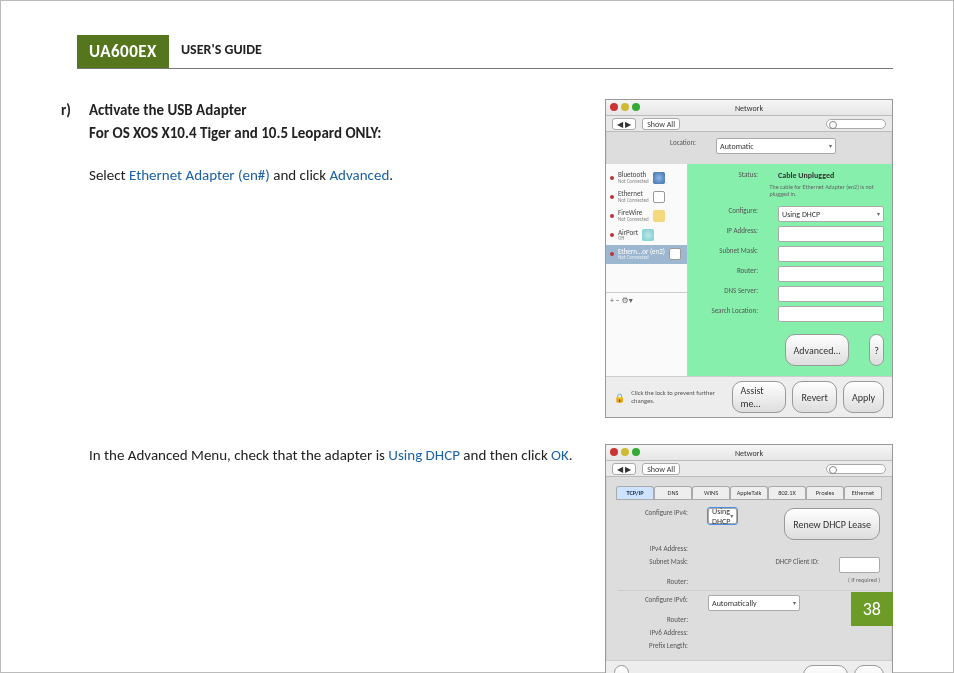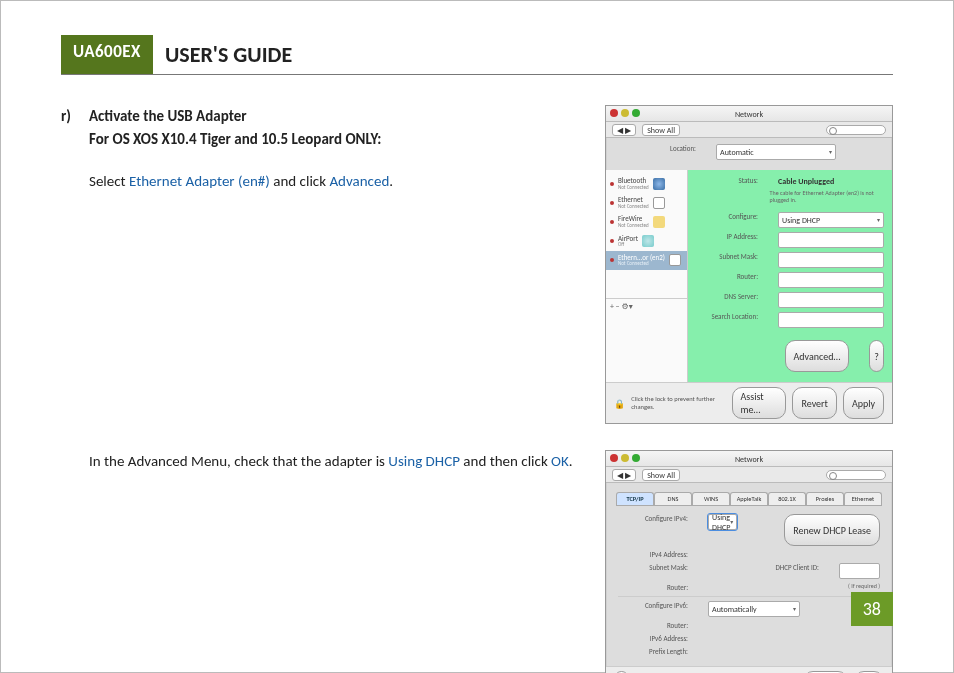--- a/index.html
+++ b/index.html
@@ -1,20 +1,20 @@
 <!DOCTYPE html>
 <html><head>
 <meta charset="utf-8">
 <style>
   * { box-sizing: border-box; margin: 0; padding: 0; }
   html, body { width: 954px; height: 673px; font-family: "Segoe UI", Calibri, Arial, sans-serif; background: #fff; color: #222; }
   .page { width: 954px; height: 673px; border: 1px solid #bbb; padding: 34px 60px 20px 60px; position: relative; }
-  .header-line { display: flex; align-items: stretch; border-bottom: 1px solid #777; margin-bottom: 30px; }
+  .header-line { display: flex; align-items: stretch; border-bottom: 1px solid #777; margin-bottom: 30px; margin-left: 16px; }
   .brand { background: #55761d; color: #fff; font-weight: 700; padding: 6px 12px; font-size: 17px; letter-spacing: .5px; }
-  .title { font-weight: 700; padding: 6px 10px; font-size: 22px; border-left: 2px solid transparent; }
+  .title { font-weight: 700; padding: 6px 10px; font-size: 14px; border-left: 2px solid transparent; }
   .body-row { display: flex; gap: 24px; margin-bottom: 26px; }
   .text-col { flex: 1 1 auto; font-size: 15px; line-height: 1.55; }
   .step { display: flex; }
   .step .marker { width: 28px; flex: 0 0 28px; font-weight: 700; }
   .step .content > .bold { font-weight: 700; }
   .step .content > .normal { font-weight: 400; }
   .link { color: #1b61a6; }
   .fig-col { flex: 0 0 288px; }
   .fig { width: 288px; border: 1px solid #999; background: #ddd; border-radius: 0; overflow: hidden; font-size: 8px; color: #333; box-shadow: 0 0 0 1px rgba(0,0,0,.05) inset; }
   .fig .winbar { background: linear-gradient(#f5f5f5,#e6e6e6); height: 16px; display: flex; align-items: center; padding: 0 4px; justify-content: center; position: relative; border-bottom: 1px solid #bbb; }

